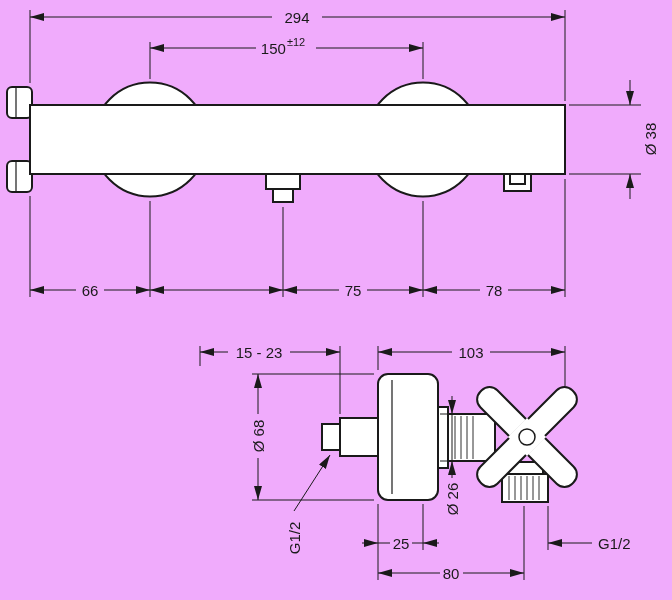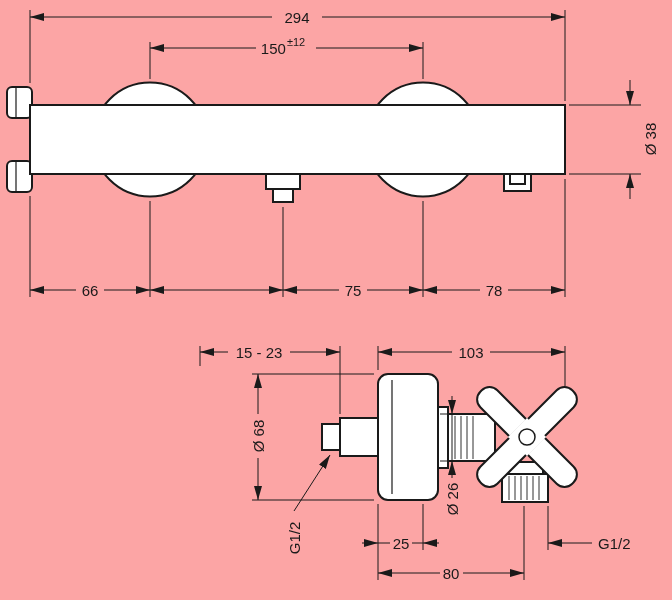--- a/index.html
+++ b/index.html
@@ -6,21 +6,21 @@
     margin: 0;
     padding: 0;
     background: #ffffff;
     width: 672px;
     height: 600px;
     overflow: hidden;
   }
   .drawing-wrap {
     width: 672px;
     height: 600px;
-    background: #fca5a5;
+    background: #f0abfc;
   }
   svg { display: block; }
   .part {
     fill: #ffffff;
     stroke: #1a1a1a;
     stroke-width: 2;
   }
   .dline {
     stroke: #1a1a1a;
     stroke-width: 1;

